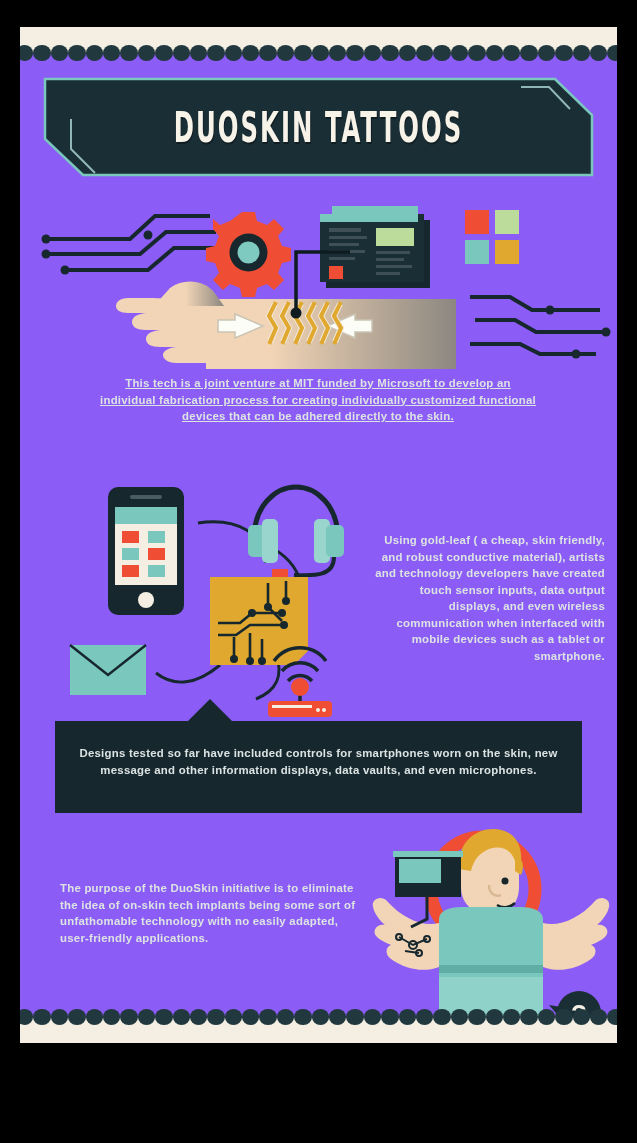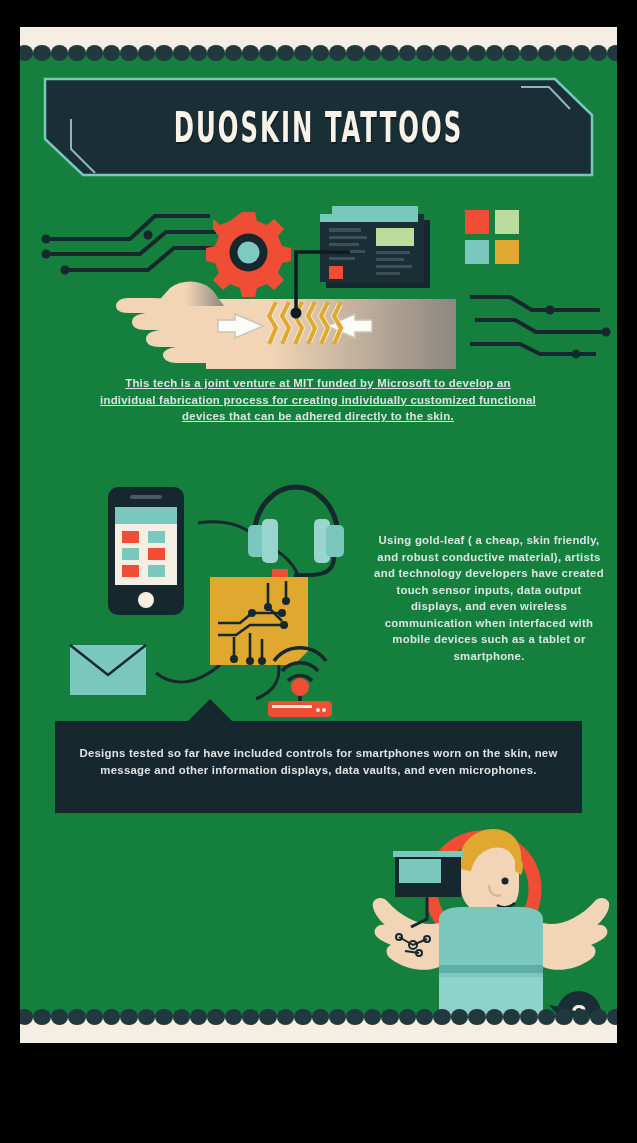--- a/index.html
+++ b/index.html
@@ -5,21 +5,21 @@
   * { margin:0; padding:0; box-sizing:border-box; }
   html,body {
     width:637px; height:1143px;
     background:#000;
     font-family:"Liberation Sans", sans-serif;
     overflow:hidden;
   }
   #poster {
     position:absolute; left:20px; top:27px;
     width:597px; height:1016px;
-    background:#15803d;
+    background:#8b5cf6;
     overflow:hidden;
   }
   
   .scallop {
     position:absolute; left:0; width:597px; height:26px;
     background:#F4EFE2; z-index:30;
   }
   .scallop.top { top:0; }
   .scallop.bottom { bottom:0; }
   .scallop .teeth {
@@ -49,21 +49,21 @@
     transform:scaleX(0.82) scaleY(1.28);
     text-shadow:1px 1px 0 rgba(0,0,0,.35);
   }
   
   .para {
     position:absolute; z-index:12;
     color:#DCE3E3; font-size:11.4px; font-weight:700;
     line-height:16.5px; letter-spacing:.25px;
   }
   #para1 { left:78px; top:348px; width:440px; text-align:center;text-decoration:underline; }
-  #para2 { left:353px; top:505px; width:232px; text-align:center; }
+  #para2 { left:353px; top:505px; width:232px; text-align:right; }
   #panel3 {
     position:absolute; left:35px; top:694px; width:527px; height:92px;
     background:#16272E; z-index:11;
   }
   #panel3-notch {
     position:absolute; left:168px; top:672px; z-index:11;
     width:0;height:0;border-left:22px solid transparent;
     border-right:22px solid transparent;border-bottom:22px solid #16272E;
   }
   #para3 { left:40px; top:718px; width:517px; text-align:center; }
@@ -262,20 +262,21 @@
       </g>
     </svg>
   </div>
 
   <div class="para" id="para2">Using gold-leaf ( a cheap, skin friendly, and robust conductive material), artists and technology developers have created touch sensor inputs, data output displays, and even wireless communication when interfaced with mobile devices such as a tablet or smartphone.</div>
 
   <div id="panel3-notch"></div>
   <div id="panel3"></div>
   <div class="para" id="para3">Designs tested so far have included controls for smartphones worn on the skin, new message and other information displays, data vaults, and even microphones.</div>
 
+  <div class="para" id="para4">The purpose of the DuoSkin initiative is to eliminate the idea of on-skin tech implants being some sort of unfathomable technology with no easily adapted, user-friendly applications.</div>
 
   <div class="art" style="left:345px;top:800px;width:252px;height:216px;">
     <svg width="252" height="216" viewBox="0 0 252 216">
 
       <g>
         <circle cx="118" cy="62" r="52" fill="none" stroke="#EF4E35" stroke-width="13"></circle>
         <path d="M82 26 L154 98" stroke="#EF4E35" stroke-width="13"></path>
       </g>
 
       <g>

